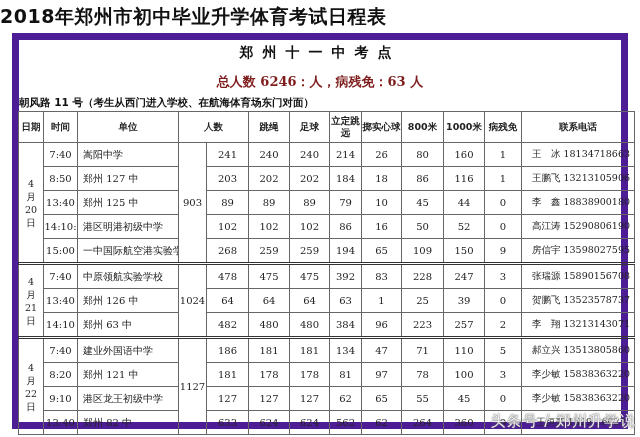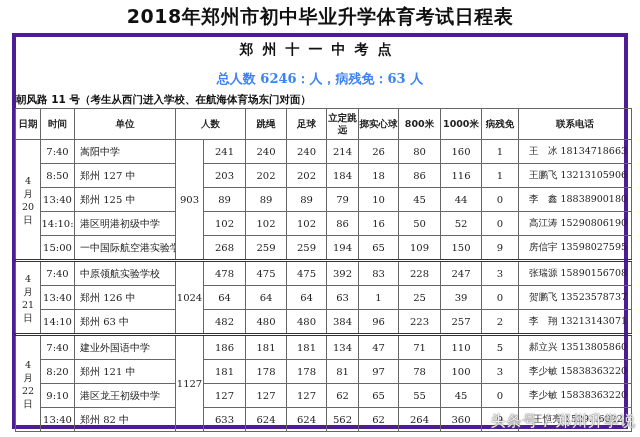--- a/index.html
+++ b/index.html
@@ -1,35 +1,35 @@
 <!DOCTYPE html>
 <html><head>
 <meta charset="utf-8">
 <style>
   html, body { margin: 0; padding: 0; }
   body {
     width: 640px; height: 437px; background: #ffffff; overflow: hidden; position: relative;
     font-family: "DejaVu Serif", "Liberation Serif", serif; color: #222;
   }
   .title {
-    position: absolute; left: 0; top: 4px; width: 640px; text-align: center;
+    position: absolute; left: 0; top: 4px; width: 640px; text-align: left;
     font-family: "DejaVu Sans", "Liberation Sans", sans-serif; font-weight: bold;
     font-size: 19px; letter-spacing: 0.5px; color: #111;
   }
   .frame {
     position: absolute; left: 12px; top: 33px; width: 616px; height: 396px;
-    border: 4px solid #4c1d95; box-sizing: border-box;
+    border: 7px solid #4c1d95; box-sizing: border-box;
   }
   .hdr-venue {
     position: absolute; left: 0; top: 4px; width: 100%; text-align: center;
     font-family: "DejaVu Sans", sans-serif; font-weight: bold; font-size: 14px; letter-spacing: 9px; color: #111;
   }
   .hdr-total {
     position: absolute; left: 0; top: 33px; width: 100%; text-align: center;
-    font-weight: bold; font-size: 13px; color: #3b82f6;
+    font-weight: bold; font-size: 13px; color: #7f1d1d;
   }
   .hdr-addr {
     position: absolute; left: 0; top: 56px; width: 100%; text-align: left;
     font-family: "DejaVu Sans", sans-serif; font-weight: bold; font-size: 10.5px; color: #111;
   }
   table {
     position: absolute; left: -1px; top: 71px; border-collapse: collapse;
     width: 616px; table-layout: fixed;
   }
   td, th {

